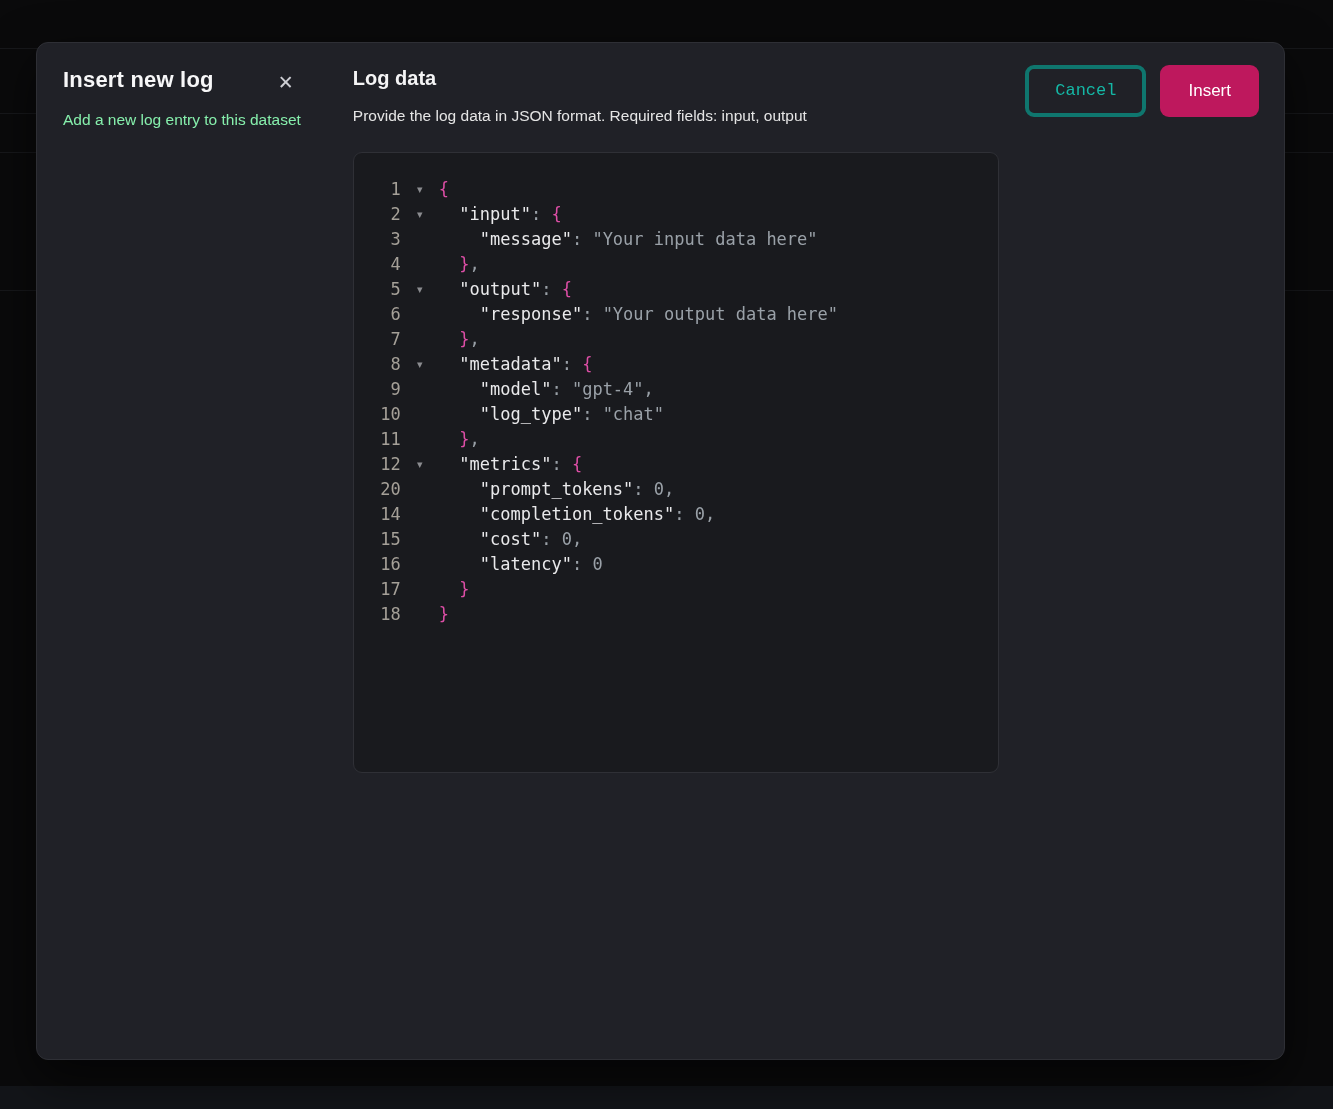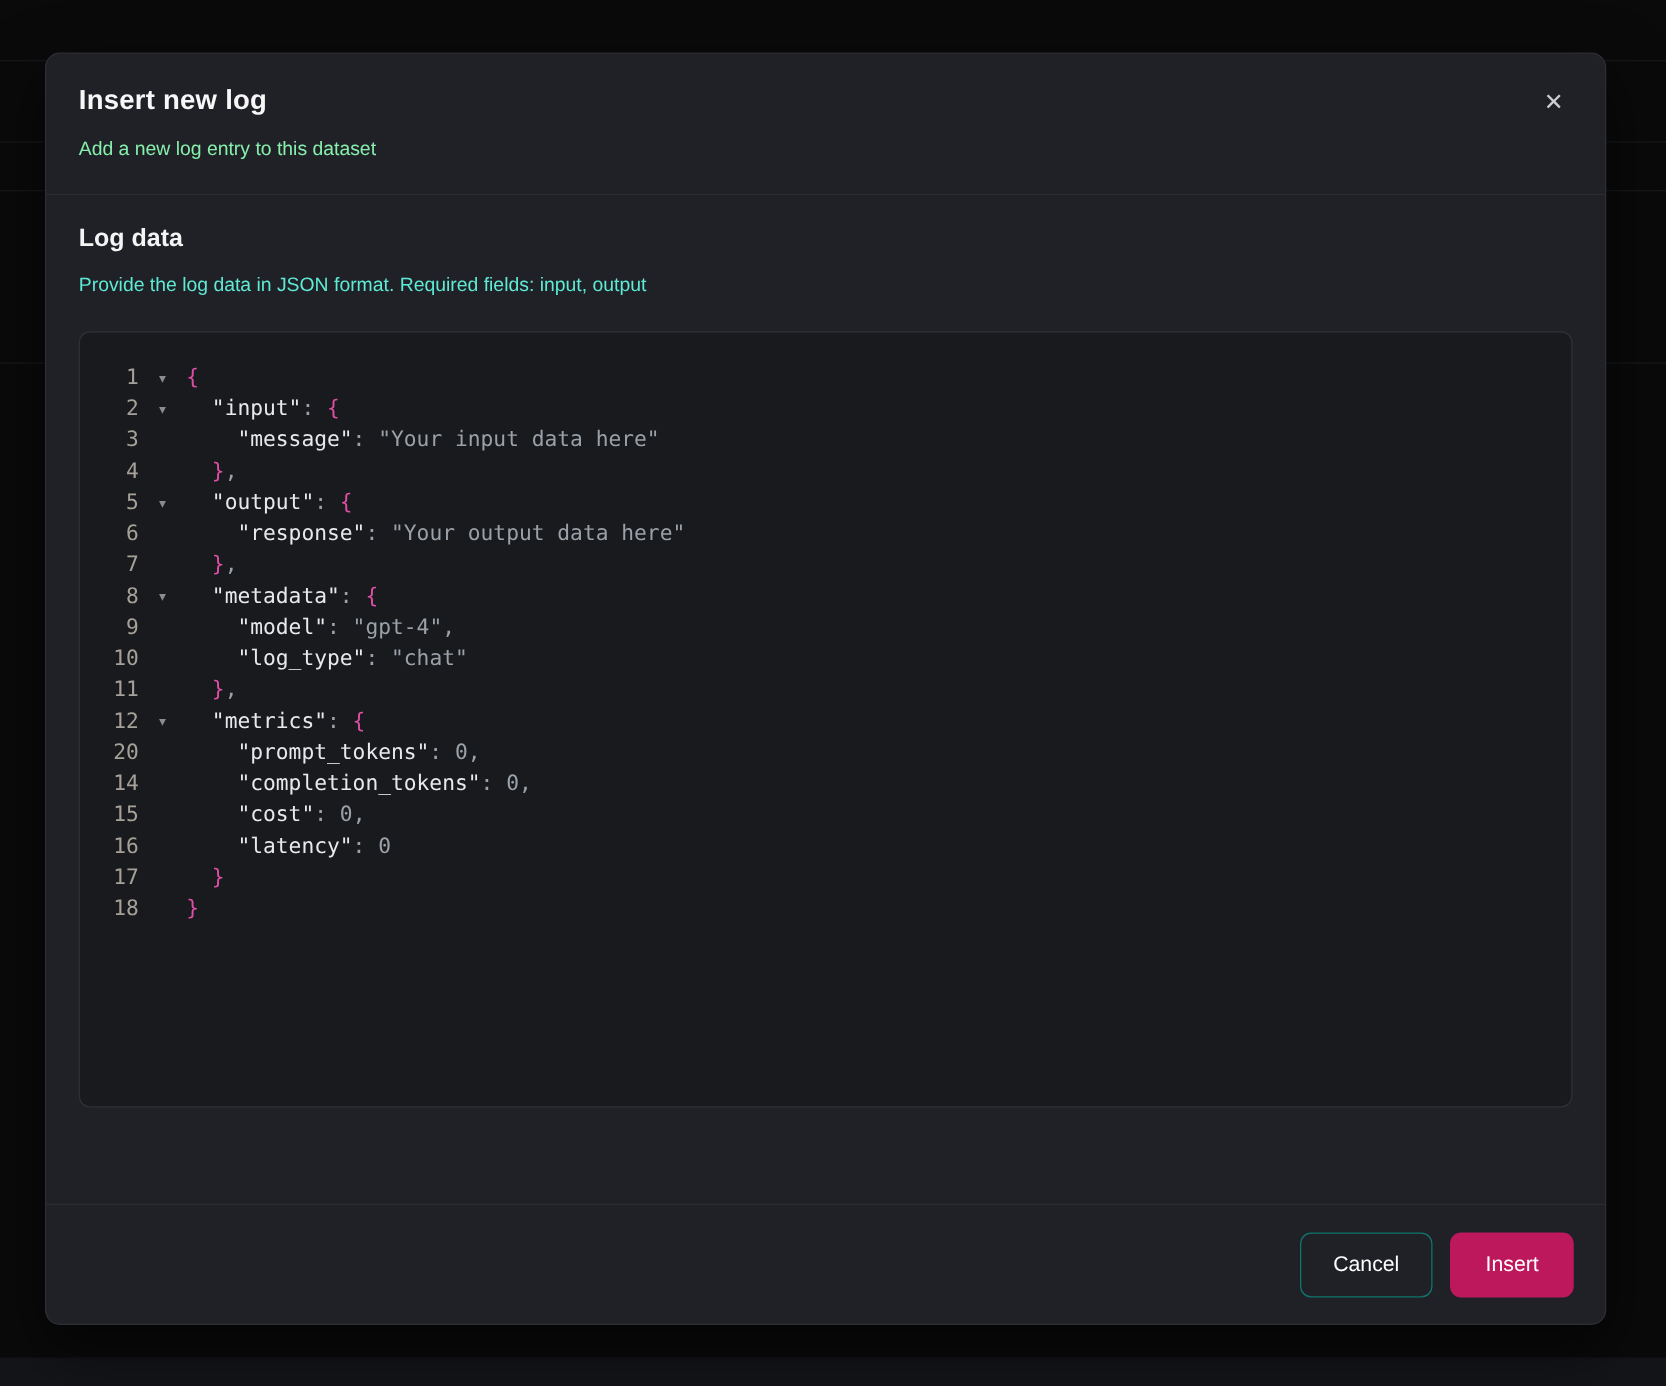--- a/index.html
+++ b/index.html
@@ -14,38 +14,38 @@
   .bg-band-bottom { position: absolute; left: 0; top: 1086px; width: 100%; height: 23px; background: #131519; }
 
   .modal {
     position: absolute;
     left: 36px; top: 42px;
     width: 1249px; height: 1018px;
     background: #202127;
     border: 1px solid #2e2f35;
     border-radius: 12px;
     box-shadow: 0 18px 50px rgba(0,0,0,0.6);
-    display: flex; flex-direction: column;
+    display: flex; 
     overflow: hidden;
   }
   .modal-header { position: relative; padding: 24px 26px 0 26px; height: 112px; flex: none; }
   .modal-title { color: #f7f7f8; font-size: 22px; font-weight: 700; letter-spacing: 0.2px; line-height: 26px; }
   .modal-subtitle { margin-top: 17px; color: #86efac; font-size: 15.5px; line-height: 20px; }
   .close-btn {
     position: absolute; top: 24px; right: 26px;
     width: 30px; height: 30px;
     background: none; border: none; cursor: pointer;
     color: #cdced3; font-size: 19px; line-height: 30px; text-align: center;
     font-family: "DejaVu Sans", sans-serif;
   }
   .divider { height: 1px; background: #2b2c31; flex: none; }
 
   .modal-body { flex: 1 1 auto; padding: 24px 26px 0 26px; }
   .section-title { color: #f4f4f5; font-size: 20px; font-weight: 700; line-height: 22px; }
-  .section-desc { margin-top: 17px; color: #5eead4; font-size: 15.5px; line-height: 20px; }
+  .section-desc { margin-top: 17px; color: #e5e5e5; font-size: 15.5px; line-height: 20px; }
 
   .editor {
     margin-top: 26px;
     height: 621px;
     background: #191a1e;
     border: 1px solid #2f3036;
     border-radius: 9px;
     padding-top: 24px;
     overflow: hidden;
     font-family: "DejaVu Sans Mono", monospace;
@@ -67,21 +67,21 @@
     flex: none; height: 95px;
     display: flex; align-items: center; justify-content: flex-end;
     gap: 14px; padding-right: 25px;
   }
   .btn {
     height: 52px; border-radius: 9px; font-size: 17px;
     font-family: "Liberation Sans", sans-serif; cursor: pointer;
   }
   .btn-cancel {
     padding: 0 26px;
-    background: transparent; border: 1px solid #0f766e; color: #ffffff;
+    background: transparent; border: 4px solid #0f766e; color: #14b8a6; font-family: Liberation Mono, monospace;
   }
   .btn-insert {
     padding: 0 28px;
     background: #be185d; border: none; color: #ffffff;
   }
 </style>
 </head>
 <body>
 
 <div>

